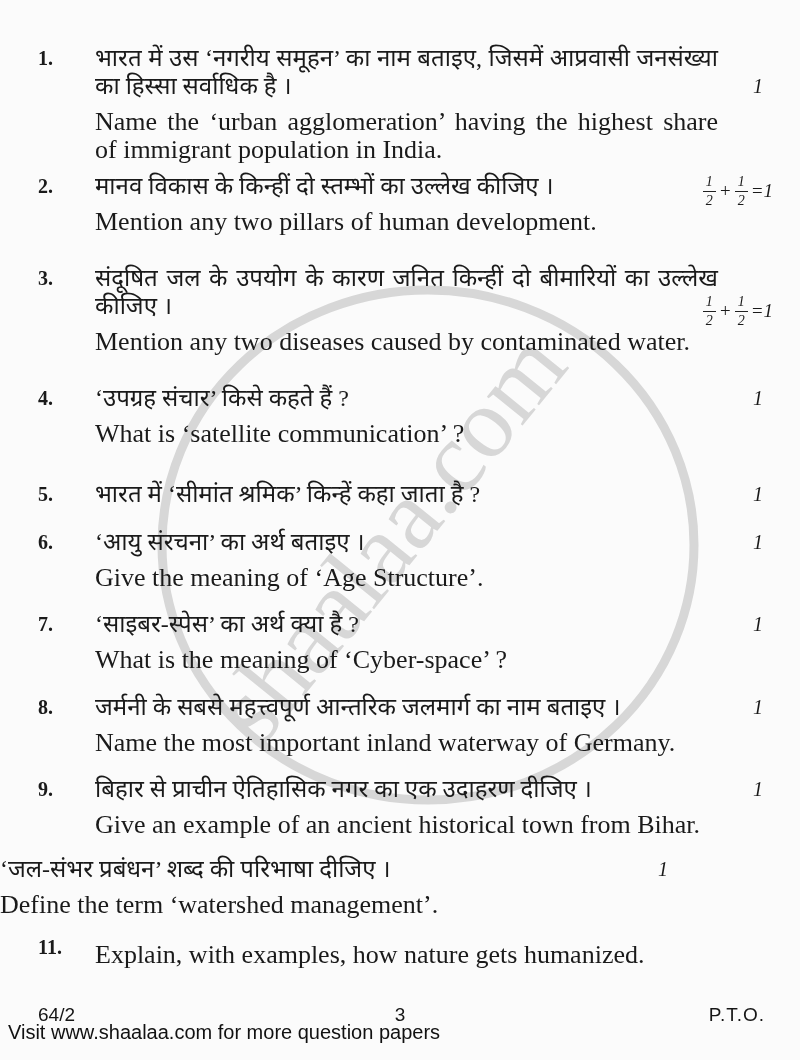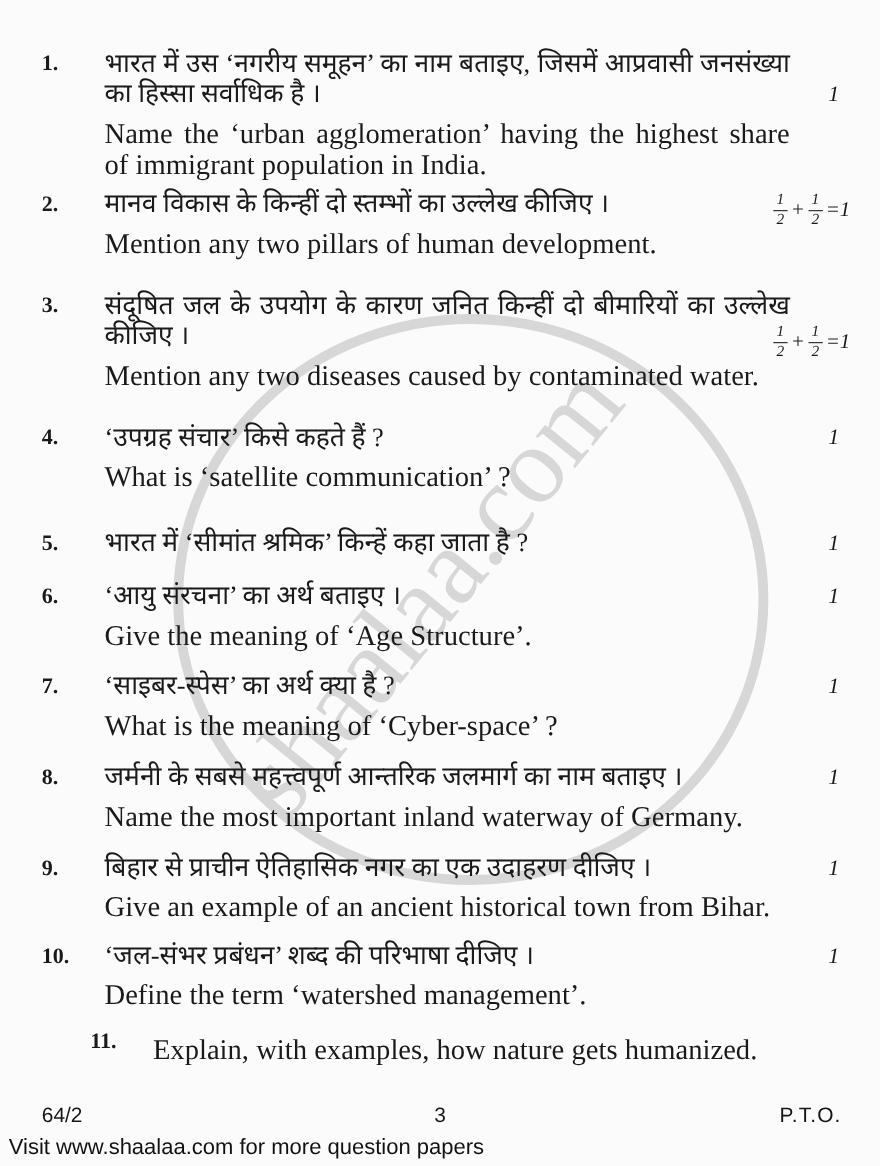--- a/index.html
+++ b/index.html
@@ -59,21 +59,21 @@
 
   
   .footer-item{
     position:absolute;z-index:2;
     font-family:"Liberation Sans","DejaVu Sans",sans-serif;
     font-size:19px;color:#161616;
   }
   .f-code{left:38px;top:1004px;}
   .f-page{left:0;right:0;top:1004px;text-align:center;}
   .f-pto{right:35px;top:1004px;letter-spacing:1px;}
-  .f-visit{left:8px;top:1021px;font-size:20px;color:#111;margin-top:11px;}
+  .f-visit{left:8px;top:1021px;font-size:20px;color:#111;}
 </style>
 </head>
 <body>
 
 <div class="page">
 
   <div class="watermark">
     <svg width="800" height="1060">
       <ellipse cx="428" cy="545" rx="266" ry="255" fill="none" stroke="#d7d7d7" stroke-width="9"></ellipse>
     </svg>
@@ -186,30 +186,29 @@
         <div class="q-num">9.</div>
         <div class="q-body">
           <div class="q-top">
             <div class="q-hindi">बिहार से प्राचीन ऐतिहासिक नगर का एक उदाहरण दीजिए ।</div>
             <div class="q-marks">1</div>
           </div>
           <div class="q-english">Give an example of an ancient historical town from Bihar.</div>
         </div>
       </div>
       <div class="q" style="margin-bottom: 14px;">
-        <div class="q-num">10.</div>
         <div class="q-body">
           <div class="q-top">
             <div class="q-hindi">‘जल-संभर प्रबंधन’ शब्द की परिभाषा दीजिए ।</div>
             <div class="q-marks">1</div>
           </div>
           <div class="q-english">Define the term ‘watershed management’.</div>
         </div>
       </div>
-      <div class="q" style="margin-bottom: 0px; margin-left: 44px;">
+      <div class="q" style="margin-bottom: 0px;">
         <div class="q-num">11.</div>
         <div class="q-body">
           <div class="q-english">Explain, with examples, how nature gets humanized.</div>
         </div>
       </div>
     </div>
 
   <div class="footer-item f-code">64/2</div>
   <div class="footer-item f-page">3</div>
   <div class="footer-item f-pto">P.T.O.</div>

